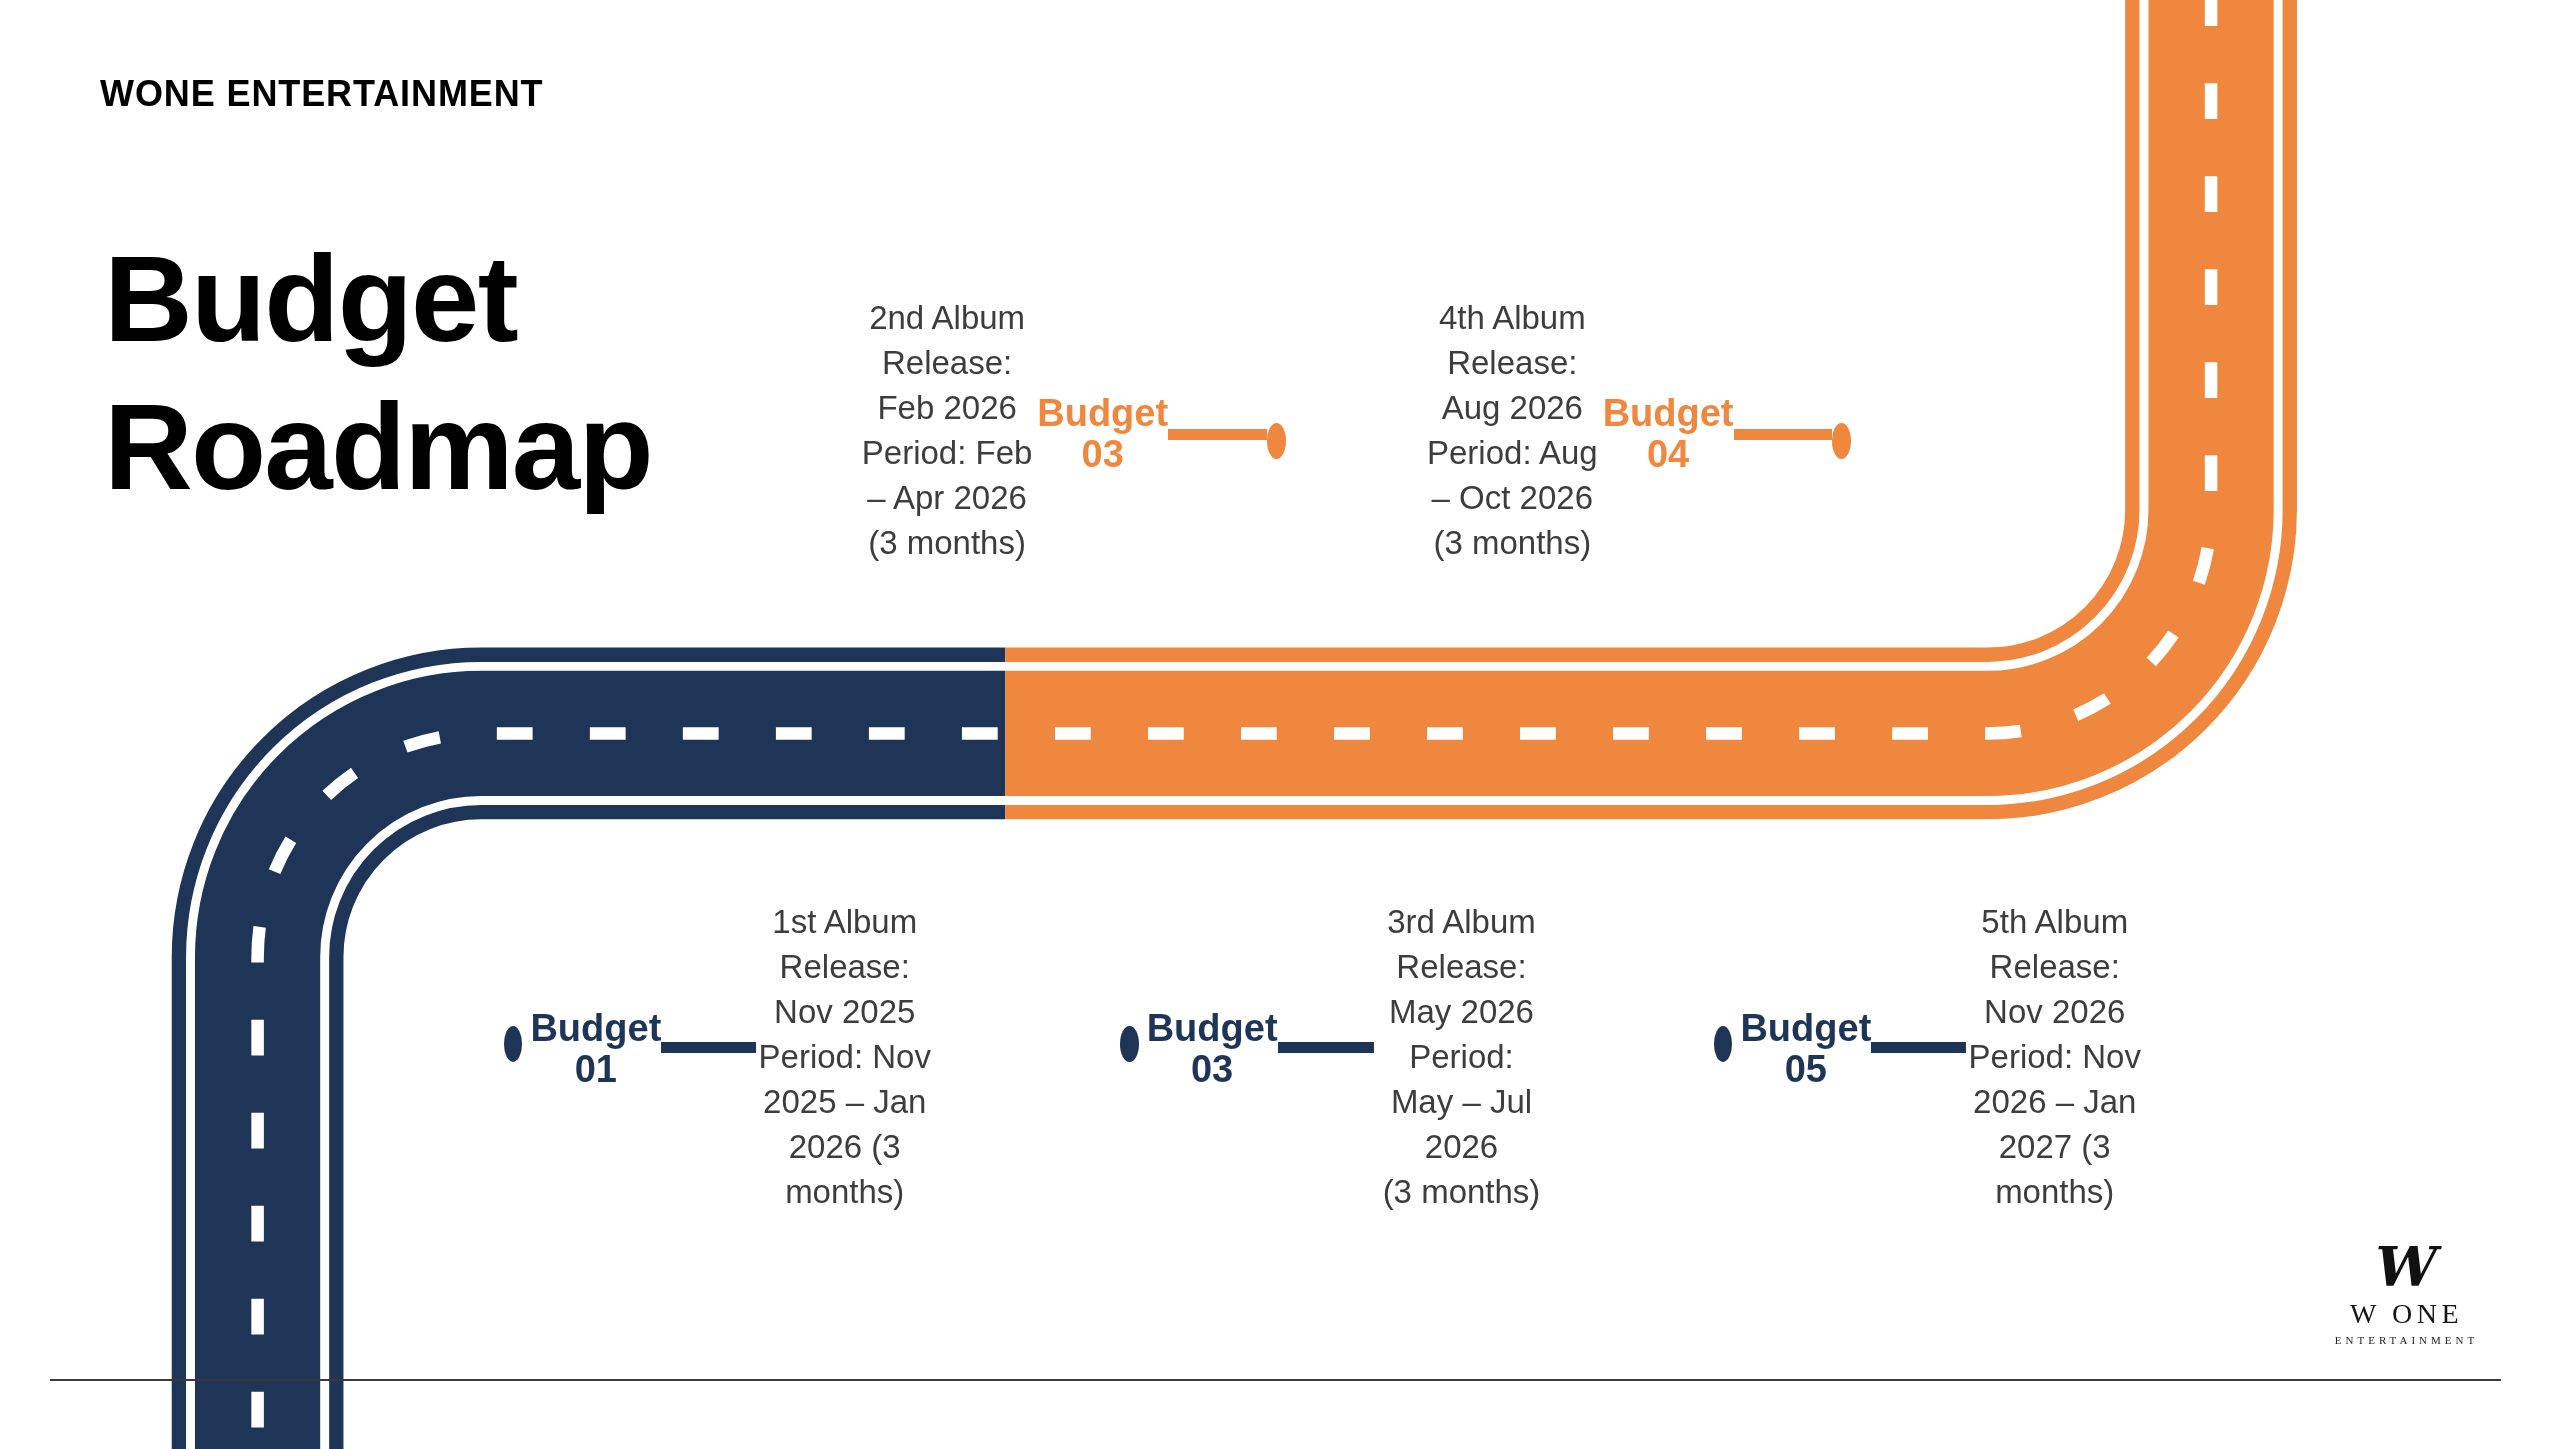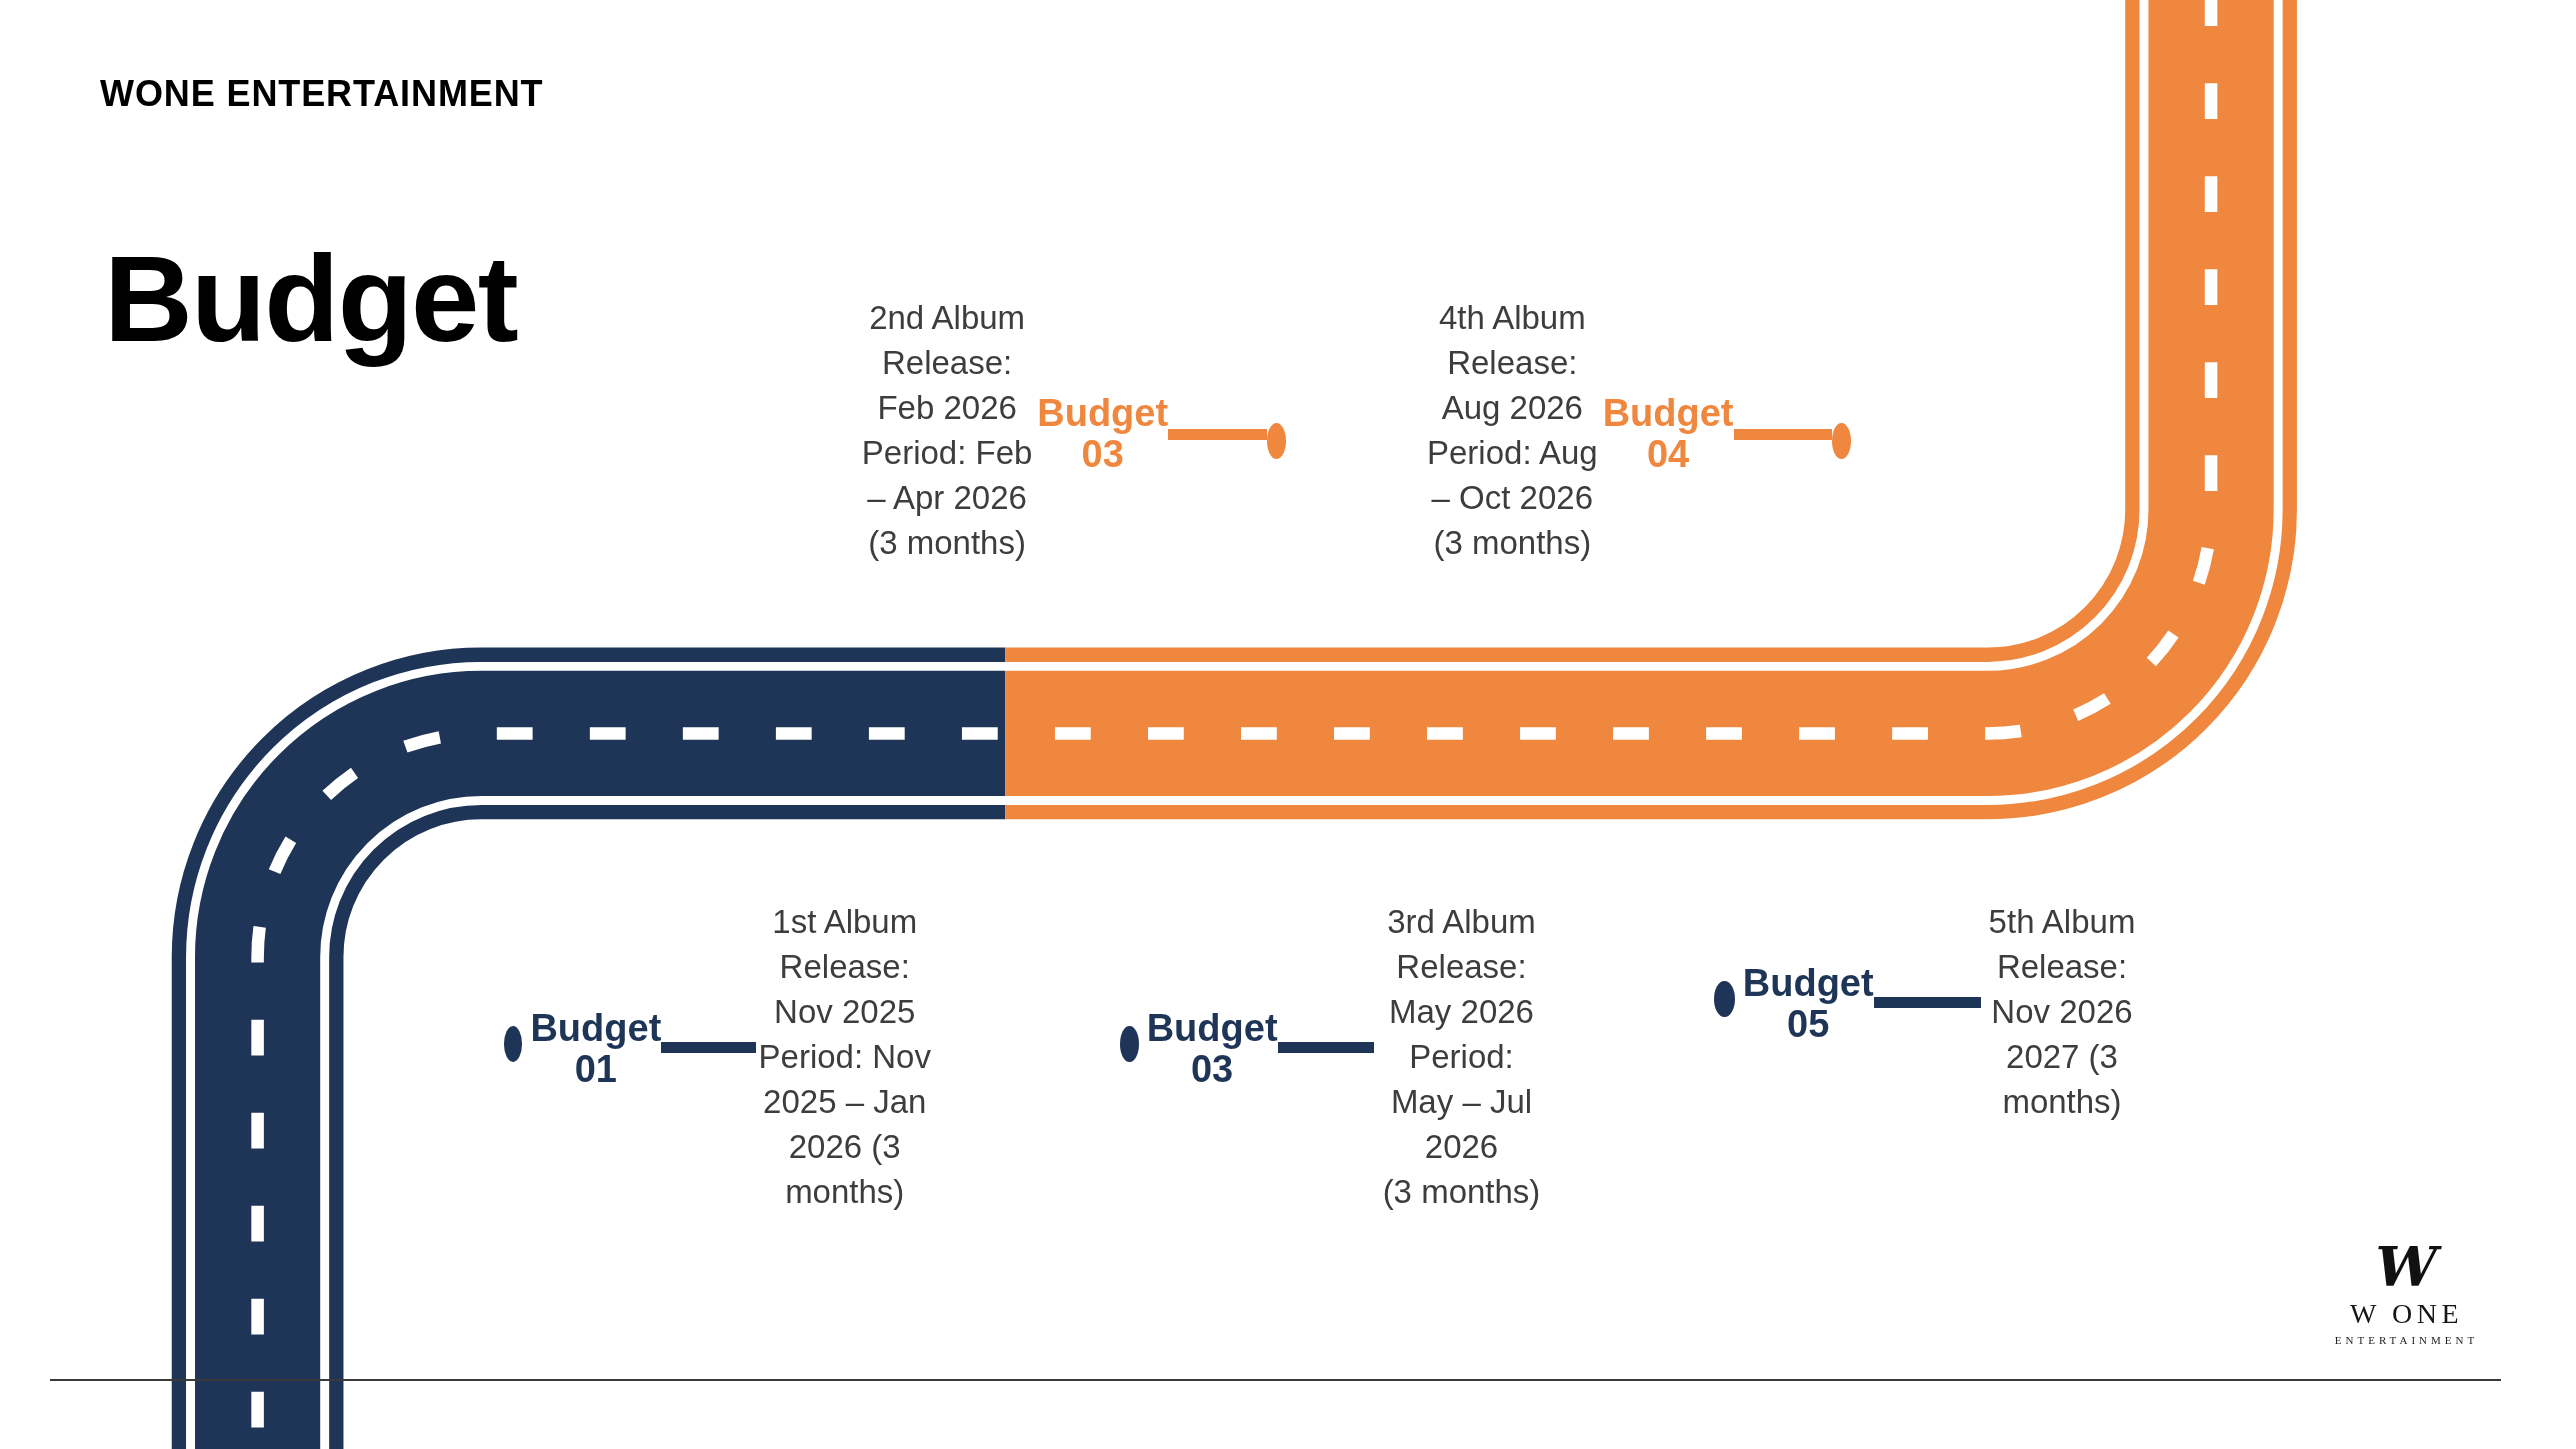--- a/index.html
+++ b/index.html
@@ -74,20 +74,21 @@
     <path class="road-body-navy" d="M 288 1700 L 288 1070 A 250 250 0 0 1 538 820 L 1124 820"></path>
     <path class="road-body-orange" d="M 1124 820 L 2222 820 A 250 250 0 0 0 2472 570 L 2472 -60"></path>
     <path class="road-edge" d="M 213 1700 L 213 1070 A 325 325 0 0 1 538 745 L 2222 745 A 175 175 0 0 0 2397 570 L 2397 -60"></path>
     <path class="road-edge" d="M 363 1700 L 363 1070 A 175 175 0 0 1 538 895 L 2222 895 A 325 325 0 0 0 2547 570 L 2547 -60"></path>
     <path class="road-dash" d="M 288 1700 L 288 1070 A 250 250 0 0 1 538 820 L 2222 820 A 250 250 0 0 0 2472 570 L 2472 -60"></path>
   </svg>
 
   <div class="brand-header">WONE ENTERTAINMENT</div>
   <div class="page-title">
     <div>Budget</div>
+    <div>Roadmap</div>
   </div>
 
   <div class="milestone top orange" style="left:857px">
     <div class="m-lines">
       <div class="m-line">2nd Album</div>
       <div class="m-line">Release: Feb 2026</div>
       <div class="m-line">Period: Feb – Apr 2026</div>
       <div class="m-line">(3 months)</div>
     </div>
     <div class="m-label">Budget 03</div>
@@ -131,20 +132,21 @@
     </div>
   </div>
 
   <div class="milestone bottom navy" style="left:1714px">
     <div class="m-dot"></div>
     <div class="m-label">Budget 05</div>
     <div class="m-underline"></div>
     <div class="m-lines">
       <div class="m-line">5th Album</div>
       <div class="m-line">Release: Nov 2026</div>
+      <div class="m-line">Period: Nov 2026 – Jan</div>
       <div class="m-line">2027 (3 months)</div>
     </div>
   </div>
 
   <div class="footer-rule"></div>
   <div class="brand-logo">
     <div class="logo-mark">W</div>
     <div class="logo-name">W ONE</div>
     <div class="logo-sub">ENTERTAINMENT</div>
   </div>

